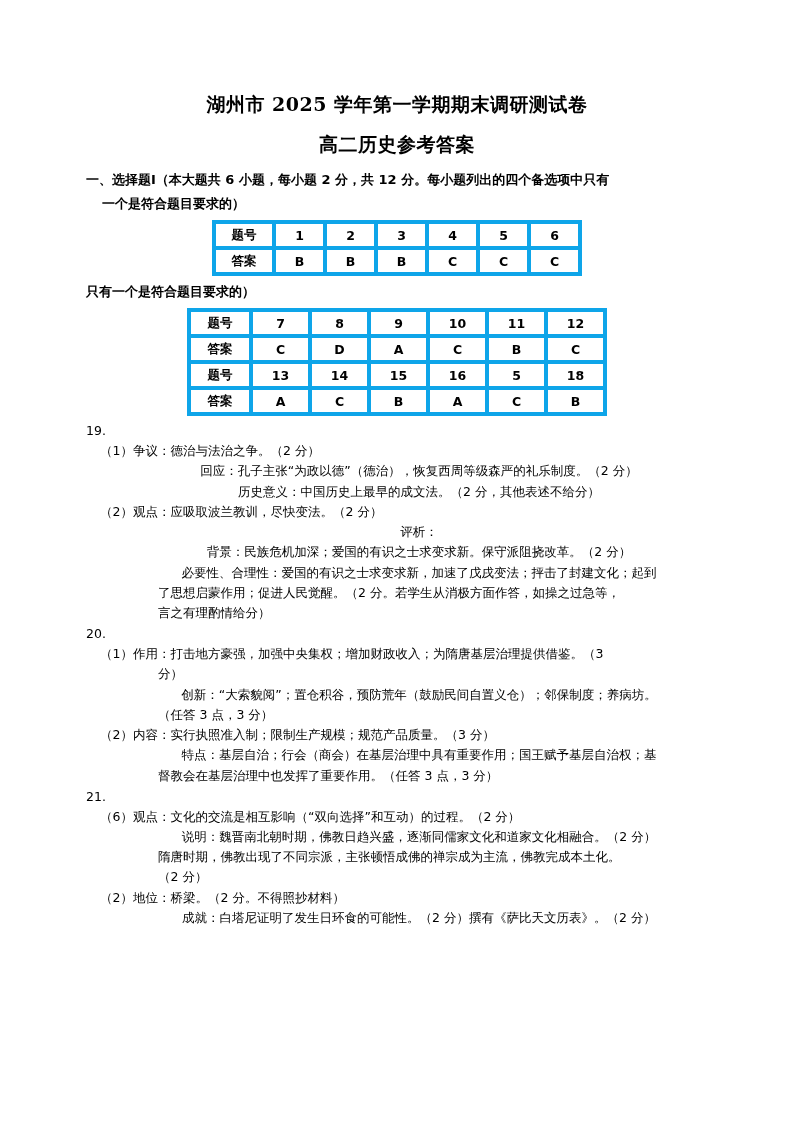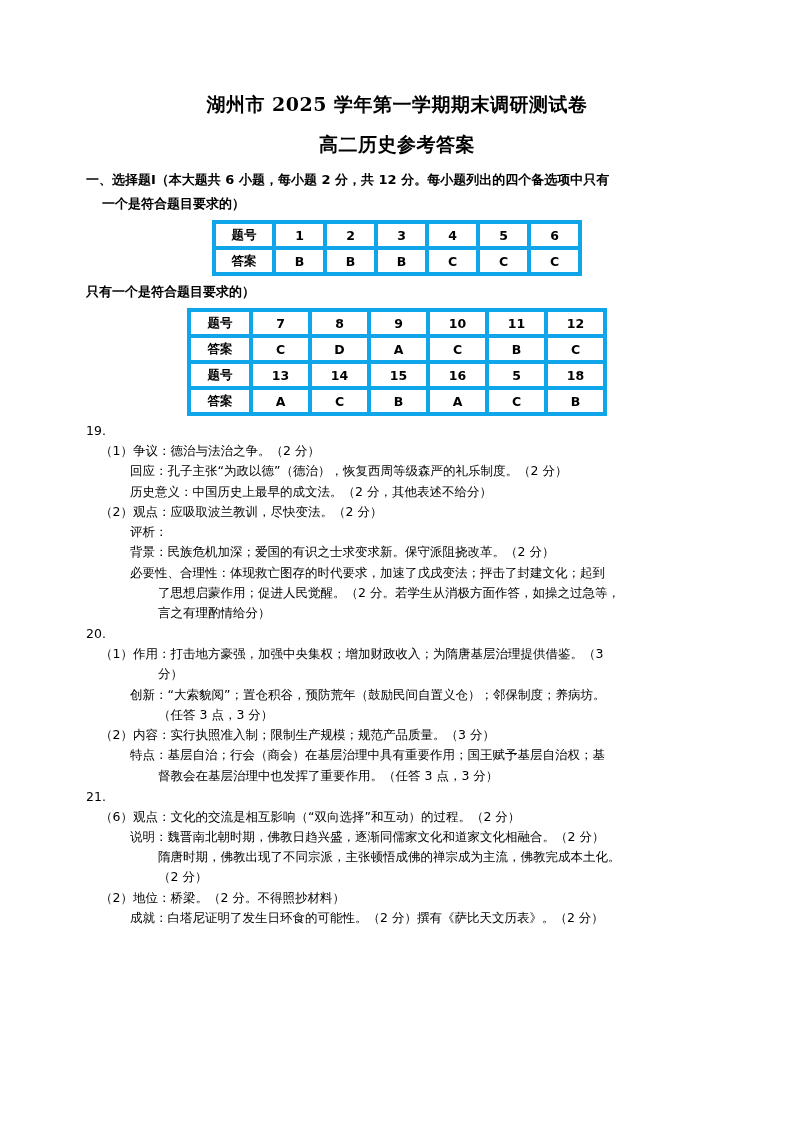--- a/index.html
+++ b/index.html
@@ -77,21 +77,21 @@
     margin: 2px 0 0 0;
   }
   .body-line {
     font-size: 12.5px;
     line-height: 1.62;
     margin: 0;
     white-space: pre-wrap;
     font-family: "DejaVu Sans", "Liberation Sans", sans-serif;
   }
   .lv1 { padding-left: 14px; }
-  .lv2 { padding-left: 44px; }
+  .lv2 { padding-left: 44px; text-align: center; }
   .lv3 { padding-left: 72px; }
   .blk { margin-bottom: 0px; }
 </style>
 </head>
 <body>
 
 <div class="page">
 
   <div class="title1">湖州市 2025 学年第一学期期末调研测试卷</div>
   <div class="title2">高二历史参考答案</div>
@@ -171,21 +171,21 @@
 
 
   <div class="blk">
     <div class="q-num">19.</div>
     <div class="body-line lv1">（1）争议：德治与法治之争。（2 分）</div>
     <div class="body-line lv2">回应：孔子主张“为政以德”（德治），恢复西周等级森严的礼乐制度。（2 分）</div>
     <div class="body-line lv2">历史意义：中国历史上最早的成文法。（2 分，其他表述不给分）</div>
     <div class="body-line lv1">（2）观点：应吸取波兰教训，尽快变法。（2 分）</div>
     <div class="body-line lv2">评析：</div>
     <div class="body-line lv2">背景：民族危机加深；爱国的有识之士求变求新。保守派阻挠改革。（2 分）</div>
-    <div class="body-line lv2">必要性、合理性：体现救亡图存的时代要求，加速了戊戌变法；抨击了封建文化；起到</div>
+    <div class="body-line lv2">必要性、合理性：爱国的有识之士求变求新，加速了戊戌变法；抨击了封建文化；起到</div>
     <div class="body-line lv3">了思想启蒙作用；促进人民觉醒。（2 分。若学生从消极方面作答，如操之过急等，</div>
     <div class="body-line lv3">言之有理酌情给分）</div>
   </div>
 
   <div class="blk">
     <div class="q-num">20.</div>
     <div class="body-line lv1">（1）作用：打击地方豪强，加强中央集权；增加财政收入；为隋唐基层治理提供借鉴。（3</div>
     <div class="body-line lv3">分）</div>
     <div class="body-line lv2">创新：“大索貌阅”；置仓积谷，预防荒年（鼓励民间自置义仓）；邻保制度；养病坊。</div>
     <div class="body-line lv3">（任答 3 点，3 分）</div>

